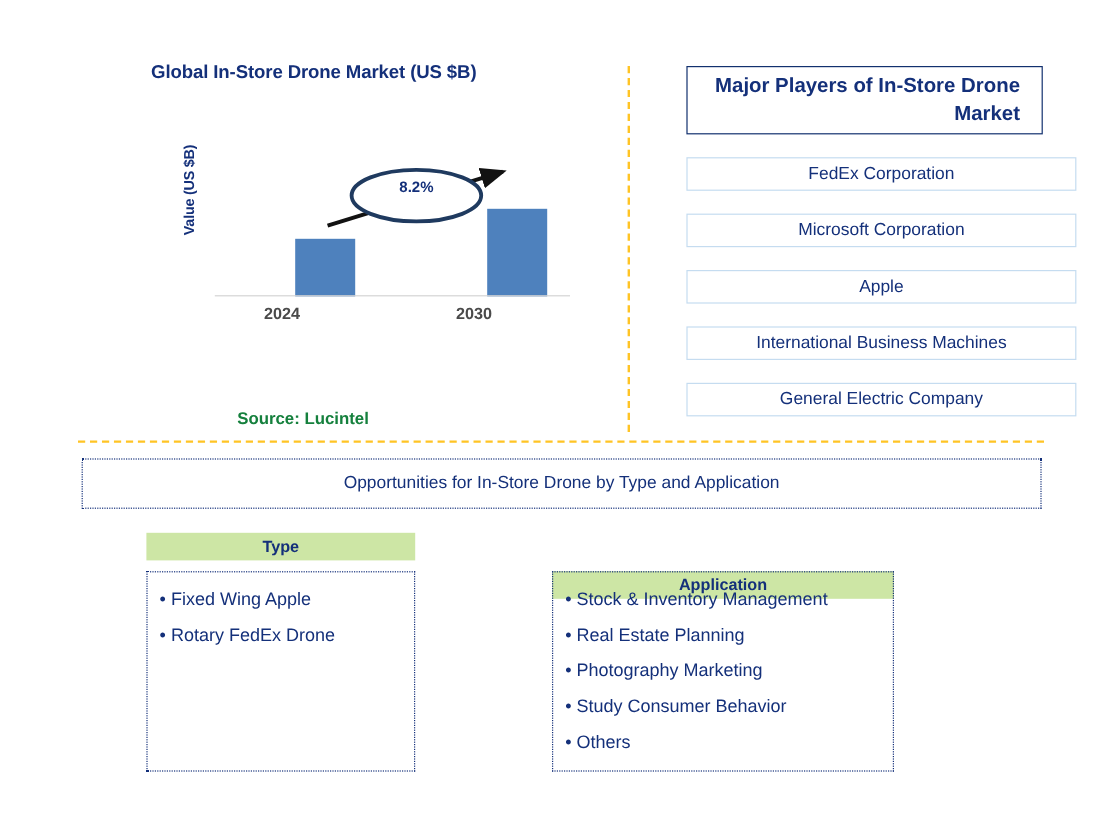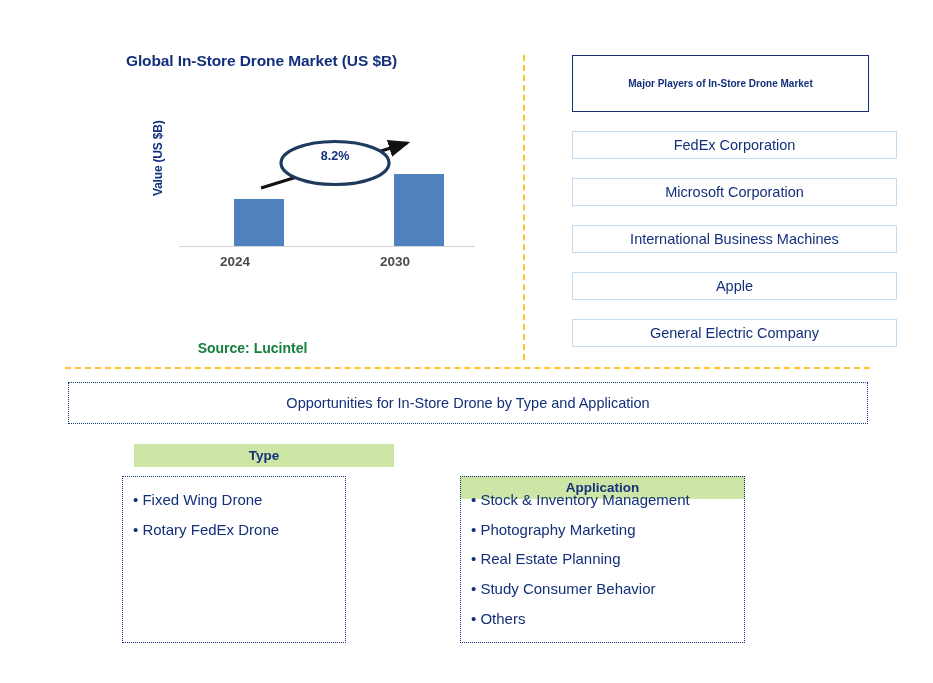--- a/index.html
+++ b/index.html
@@ -48,21 +48,21 @@
     transform: rotate(-90deg);
     transform-origin: 10px 10px;
     font-size: 12px;
     font-weight: bold;
     color: #14307A;
     white-space: nowrap;
     letter-spacing: -0.2px;
   }
   #plot {
     position: absolute;
-    left: 24px; top: 0;
+    left: 36px; top: 0;
     width: 296px; height: 107px;
   }
   #axis-line {
     position: absolute;
     left: 24px; top: 106px;
     width: 296px; height: 1px;
     background: #D4D4D4;
   }
   .bar {
     position: absolute;
@@ -130,22 +130,22 @@
   }
   #players-header {
     box-sizing: border-box;
     width: 297px;
     height: 57px;
     border: 1.6px solid #12306E;
     display: flex;
     align-items: center;
     justify-content: center;
     padding: 0 18px;
-    text-align: left;
-    font-size: 10px;
+    text-align: right;
+    font-size: 17px;
     font-weight: bold;
     color: #14307A;
     line-height: 1.35;
   }
   .player-box {
     box-sizing: border-box;
     width: 325px;
     height: 28px;
     margin-top: 19px;
     border: 1.2px solid #C5DCF0;
@@ -197,21 +197,21 @@
   .col-body li {
     font-size: 15px;
     color: #14307A;
     line-height: 1.98;
     white-space: nowrap;
   }
   .col-body li::before {
     content: "• ";
   }
 
-  #type-header { left: 122px; top: 444px; width: 260px; margin-left: 12px; }
+  #type-header { left: 122px; top: 444px; width: 224px; }
   #type-body   { left: 122px; top: 476px; width: 224px; height: 167px; }
   #app-header  { left: 460px; top: 444px; width: 285px; margin-top: 32px; }
   #app-body    { left: 460px; top: 476px; width: 285px; height: 167px; }
 </style>
 </head>
 <body>
 
 <div id="page">
 
   <div id="chart-panel">
@@ -255,46 +255,46 @@
   <div id="players-panel">
     <div id="players-header">Major Players of In-Store Drone Market</div>
 
     <div class="player-box">
       <span>FedEx Corporation</span>
     </div>
     <div class="player-box">
       <span>Microsoft Corporation</span>
     </div>
     <div class="player-box">
+      <span>Apple</span>
+    </div>
+    <div class="player-box">
       <span>International Business Machines</span>
-    </div>
-    <div class="player-box">
-      <span>Apple</span>
     </div>
     <div class="player-box">
       <span>General Electric Company</span>
     </div>
   </div>
 
   <div id="opportunities-banner">Opportunities for In-Store Drone by Type and Application</div>
 
   <div class="col-header" id="type-header">Type</div>
 
   <div class="col-body" id="type-body">
     <ul>
-      <li>Fixed Wing Drone</li>
+      <li>Fixed Wing Apple</li>
       <li>Rotary FedEx Drone</li>
     </ul>
   </div>
 
   <div class="col-header" id="app-header">Application</div>
 
   <div class="col-body" id="app-body">
     <ul>
       <li>Stock &amp; Inventory Management</li>
+      <li>Real Estate Planning</li>
       <li>Photography Marketing</li>
-      <li>Real Estate Planning</li>
       <li>Study Consumer Behavior</li>
       <li>Others</li>
     </ul>
   </div>
 
 </div>
 
 </body></html>

